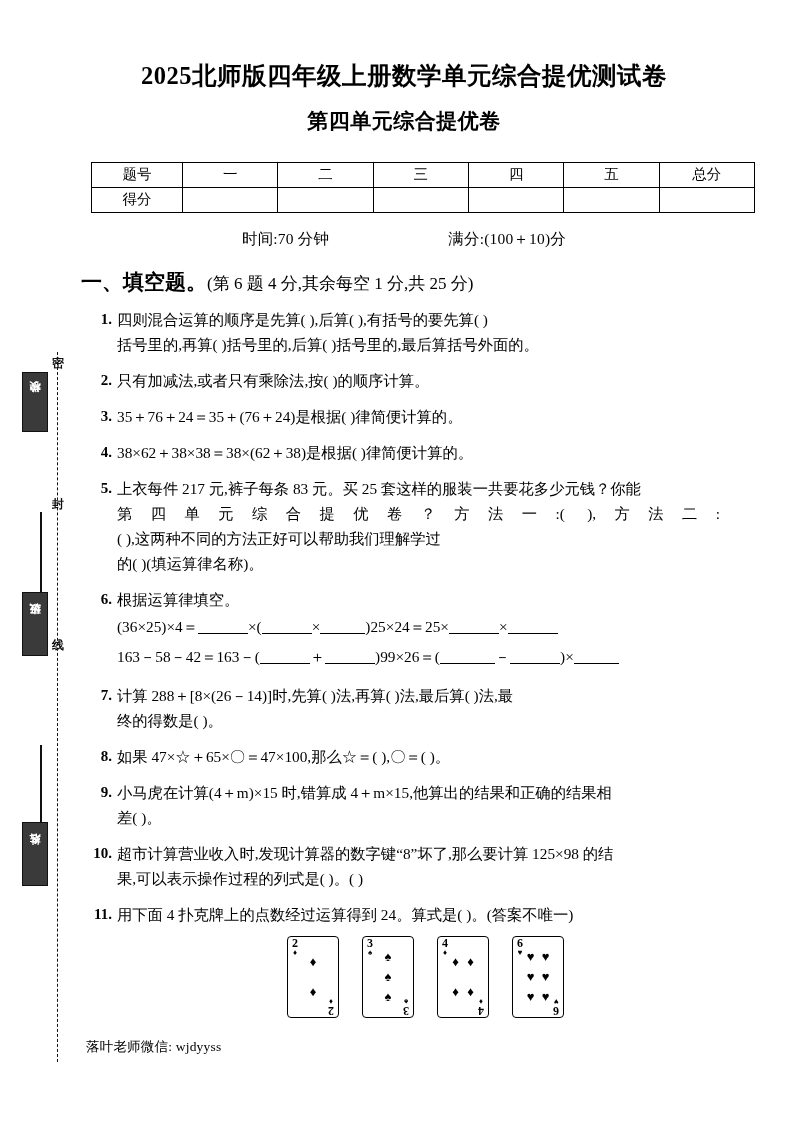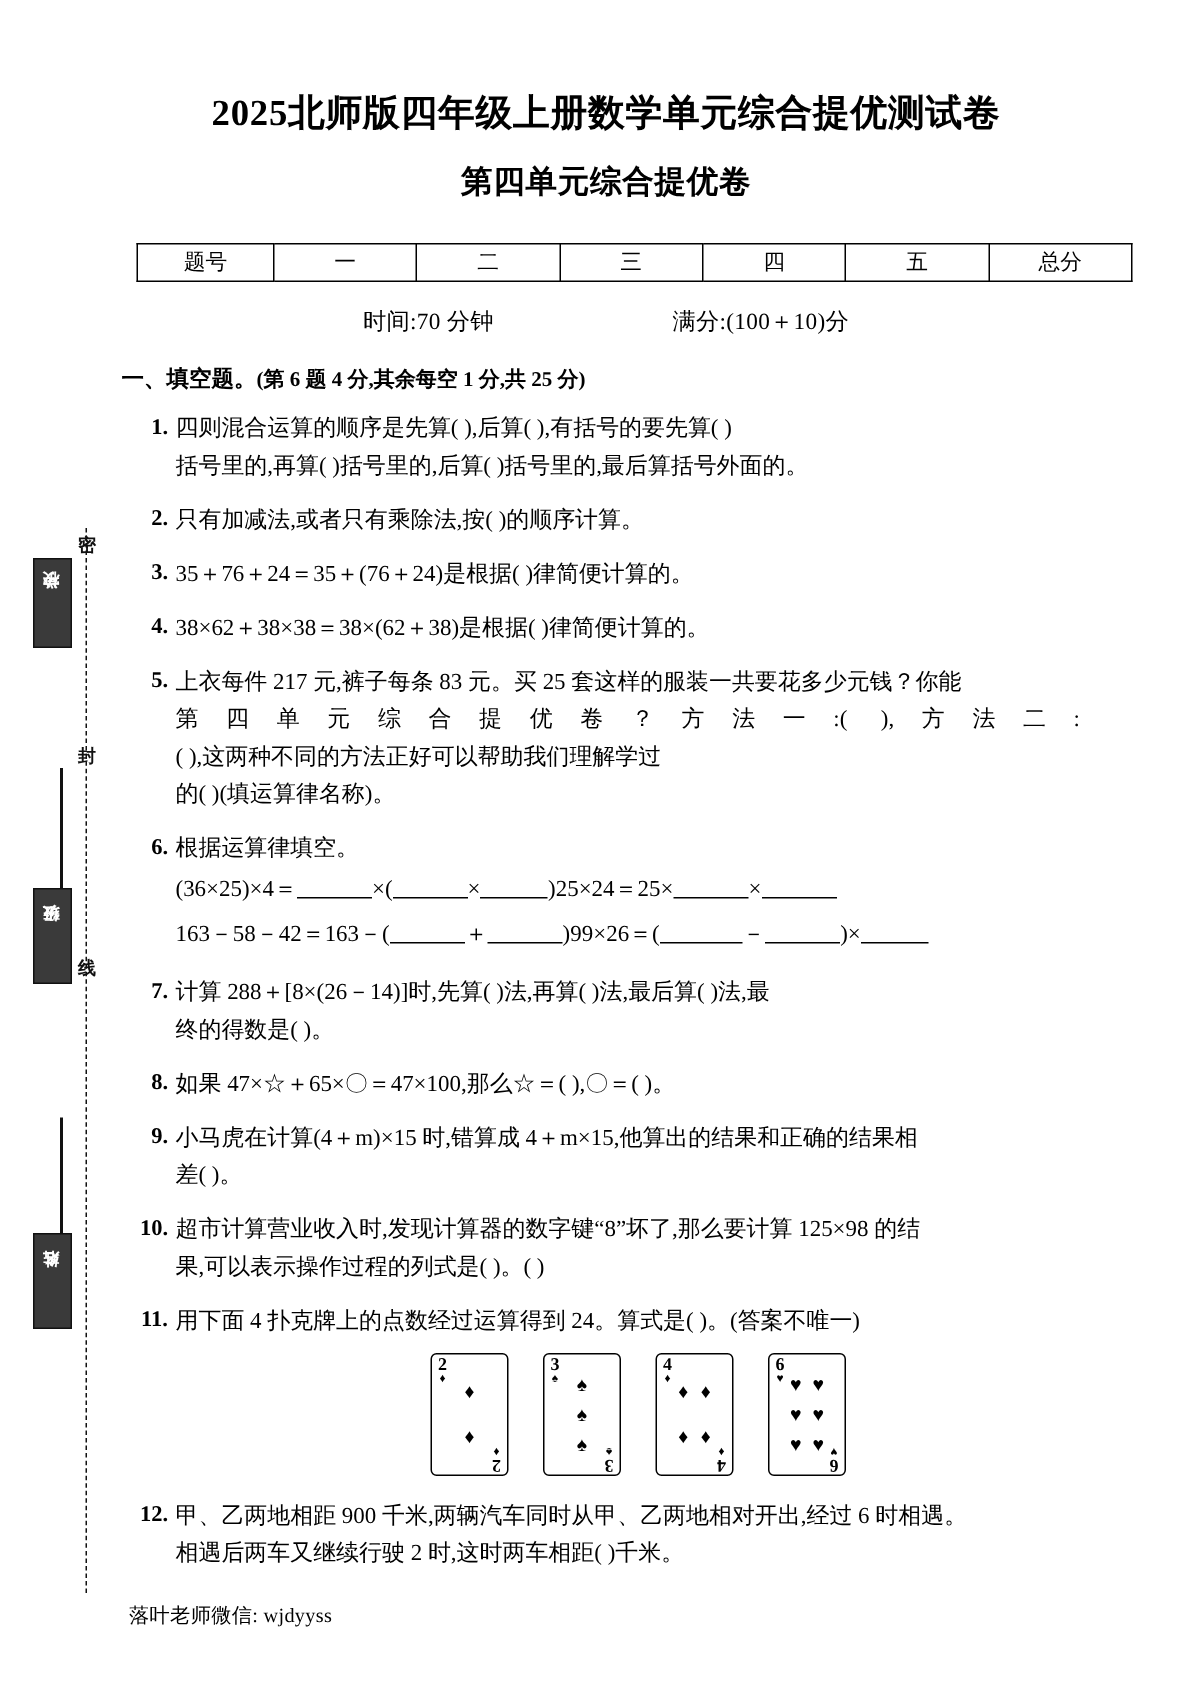--- a/index.html
+++ b/index.html
@@ -147,25 +147,25 @@
   }
 
   
   .section-head {
     margin-top: 18px;
     font-size: 15.5px;
     margin-left: -7px;
   }
   .section-head .sh-title {
     font-weight: bold;
-    font-size: 15px;
+    font-size: 21px;
   }
   .section-head .sh-note {
-    font-weight: bold;
-    font-size: 14px;
+    font-weight: normal;
+    font-size: 17px;
   }
 
   
   .q {
     position: relative;
     margin-top: 11px;
     padding-left: 29px;
     font-size: 15.3px;
     line-height: 25px;
   }
@@ -298,20 +298,29 @@
       <tbody>
           <tr>
         <td class="hdr" style="width:88px">题号</td>
         <td class="hdr">一</td>
         <td class="hdr">二</td>
         <td class="hdr">三</td>
         <td class="hdr">四</td>
         <td class="hdr">五</td>
         <td class="hdr">总分</td>
       </tr>
+      <tr>
+        <td>得分</td>
+        <td></td>
+        <td></td>
+        <td></td>
+        <td></td>
+        <td></td>
+        <td></td>
+      </tr>
     </tbody>
       </table>
 
     <div class="meta-line">
       <span>时间:70 分钟</span>
       <span>满分:(100＋10)分</span>
     </div>
 
     <div class="section-head">
       <span class="sh-title">一、填空题。</span><span class="sh-note">(第 6 题 4 分,其余每空 1 分,共 25 分)</span>
@@ -459,22 +468,17 @@
             <span>♥</span>
           </div>
           <div class="corner br">
             <span class="rk">6</span>
             <span class="st">♥</span>
           </div>
         </div>
       </div>
     </div>
 
-    <div class="q" style="margin-top:14px;">
-      <span class="qnum">12.</span>
-      <span class="qline">甲、乙两地相距 900 千米,两辆汽车同时从甲、乙两地相对开出,经过 6 时相遇。</span>
-      <span class="qline">相遇后两车又继续行驶 2 时,这时两车相距(        )千米。</span>
-    </div>
 
     <div class="footer-note">落叶老师微信: wjdyyss</div>
 
   </div>
 </div>
 
 </body></html>

